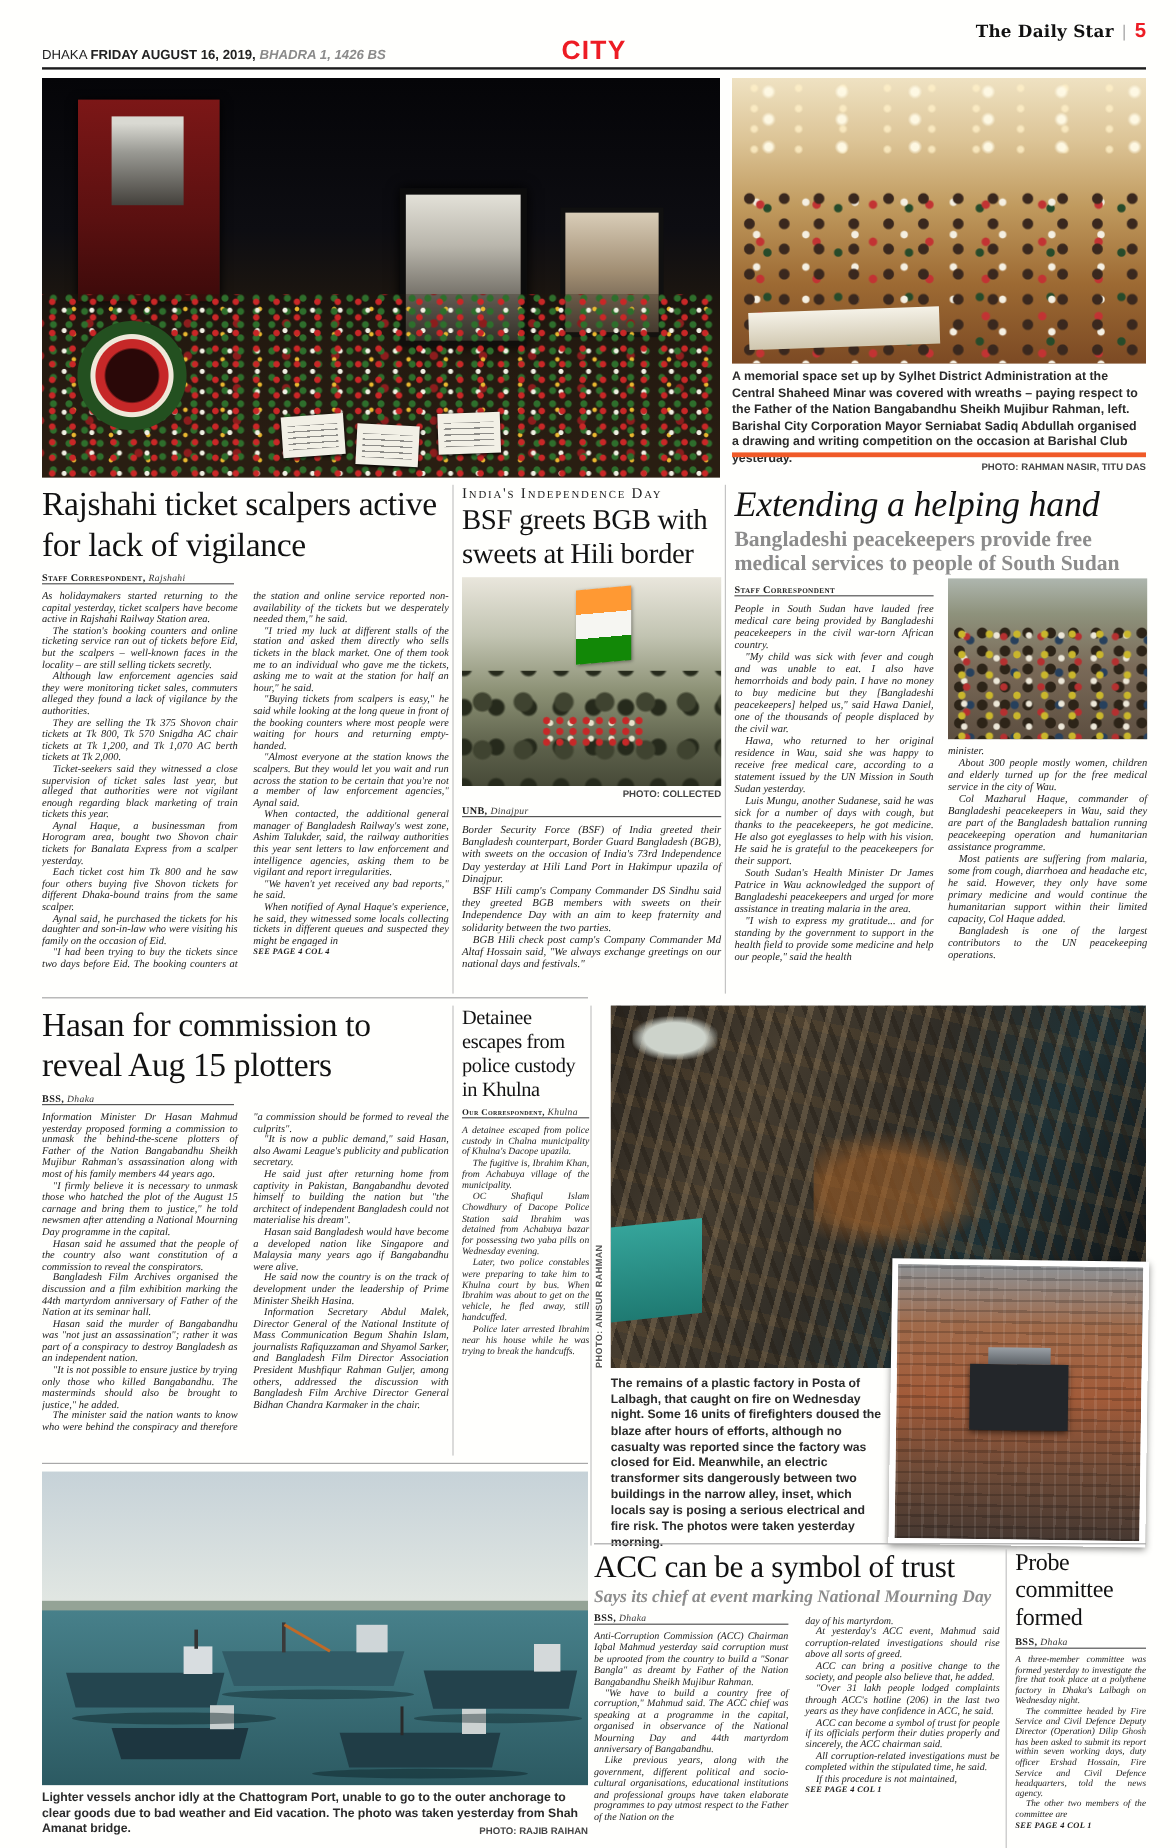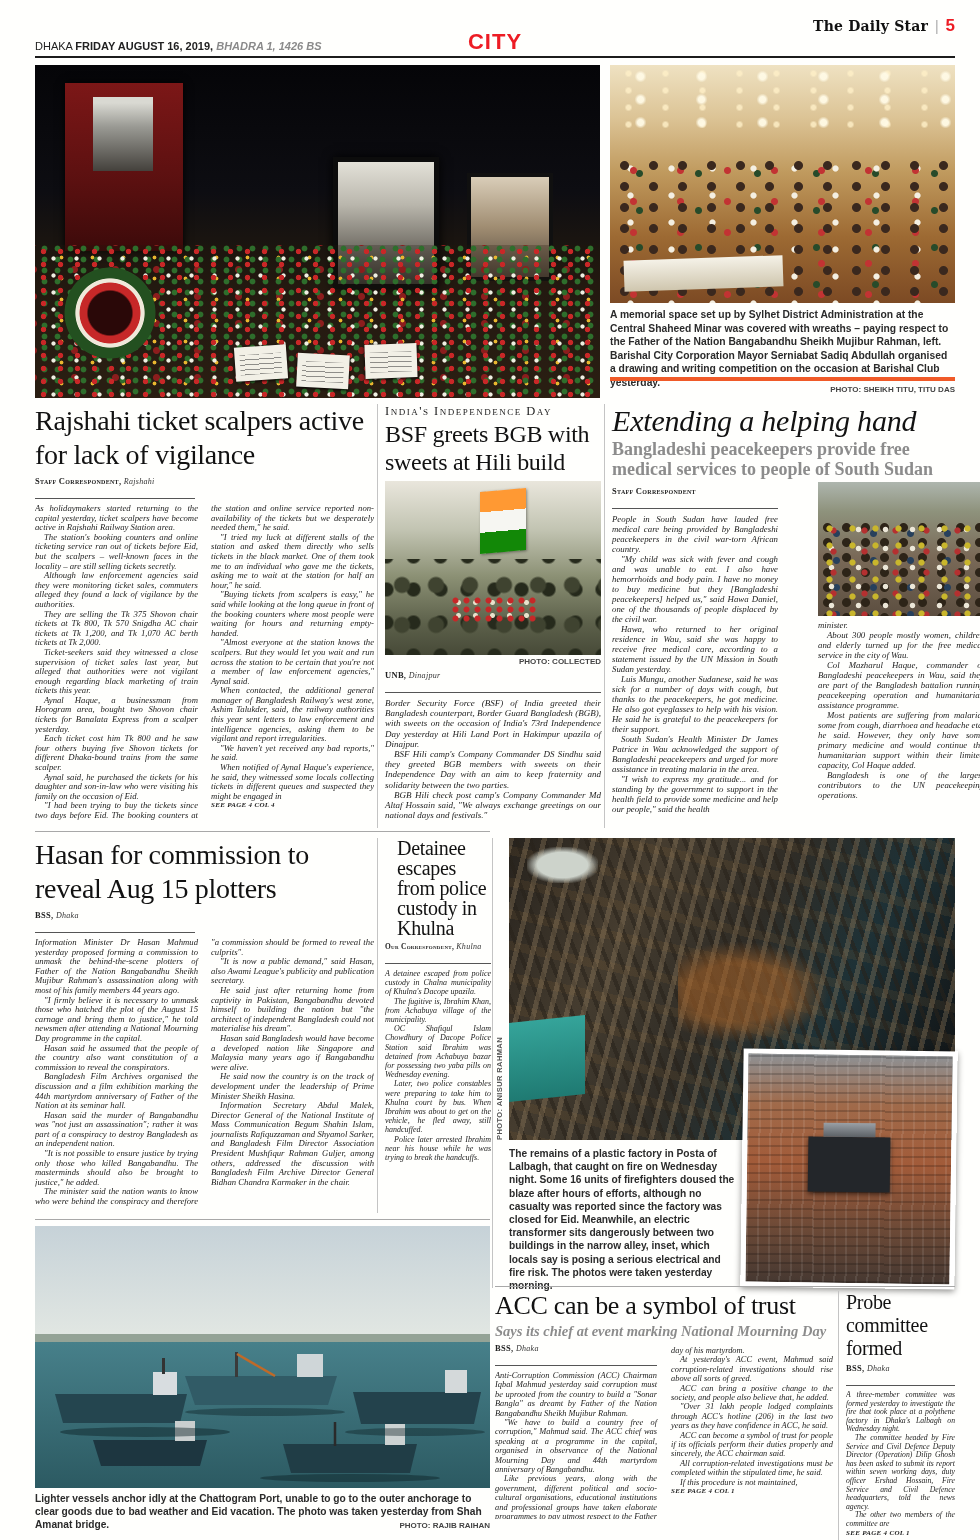--- a/index.html
+++ b/index.html
@@ -19,21 +19,21 @@
   .hdr-city { position:absolute; left:50%; transform:translateX(-50%); bottom:1px; font-size:22px; font-weight:bold; color:#ed1c24; letter-spacing:1px; }
   .hdr-right { position:absolute; right:0; bottom:20px; font-size:14px; }
   .masthead { font-family:"DejaVu Serif", serif; font-weight:bold; letter-spacing:.2px; color:#111; }
   .hdr-sep { color:#aaa; font-weight:normal; margin:0 3px; }
   .hdr-page { color:#ed1c24; font-weight:bold; font-size:17px; font-family:"Liberation Sans", sans-serif; }
 
   
   .kicker { font-variant:small-caps; letter-spacing:1.5px; font-size:12.5px; color:#222; margin-bottom:1px; }
   .headline { font-weight:normal; color:#121212; letter-spacing:-0.3px; }
   .byline { font-size:8.5px; font-variant:small-caps; font-weight:bold; letter-spacing:.3px; color:#222;
-            border-bottom:1px solid #555; padding-bottom:12px; margin:4px 0 5px 0; }
+            border-bottom:1px solid #555; padding-bottom:0; margin:4px 0 5px 0; }
   .byline .loc { font-variant:normal; font-weight:normal; font-style:italic; font-size:8px; color:#333; }
   .body { text-align:justify; color:#1c1c1c;font-style:italic; }
   .body p { margin:0; text-indent:9px; }
   .body p:first-child { text-indent:0; }
   .jump-end p:last-child { text-indent:0; text-align:left; font-size:7px; font-weight:bold; letter-spacing:.3px; }
   .cols2 { column-count:2; column-gap:13px; column-fill:auto; overflow:hidden; }
   .caption { font-family:"Liberation Sans", sans-serif; font-weight:bold; color:#2b2b2b; }
   .credit { font-family:"Liberation Sans", sans-serif; font-size:8px; font-weight:bold; color:#444; text-align:right; }
   .vdiv { width:1px; background:#c4c4c4; }
   .hdiv { height:1px; background:#a8a8a8; }
@@ -135,21 +135,21 @@
   .bsf-credit { margin-top:2px; }
 
   .art-ext .headline { font-style:italic; font-size:30px; line-height:33px; letter-spacing:-0.2px; }
   .art-ext .subhead { font-size:18px; line-height:20px; font-weight:bold; color:#8c8c8c; margin-top:2px; }
   .art-ext .byline { width:166px; }
   .flexrow { display:flex; gap:12px; }
   .fcol { width:166px; }
   .art-ext .body { font-size:8.8px; line-height:10px; }
   .ext-photo { width:166px; height:134px; margin-bottom:4px; position:relative; }
 
-  .art-det .headline { font-size:20px; line-height:20px;margin-left:12px; }
+  .art-det .headline { font-size:17px; line-height:20px; }
   .art-det .byline { font-size:7.4px; }
   .art-det .body { font-size:8px; line-height:9.2px; }
 
   .art-acc .headline { font-size:26px; line-height:30px; }
   .art-acc .subhead { font-style:italic; font-weight:bold; font-size:14.5px; color:#8c8c8c; margin:2px 0 3px 0; }
   .art-acc .fcol { width:162px; }
   .art-acc .byline { width:162px; margin-top:0; }
   .art-acc .body { font-size:8.4px; line-height:9.4px; }
   .acc-colwrap { height:176px; overflow:hidden; }
 
@@ -192,21 +192,21 @@
     <div class="mem-placard" style="left:330px;bottom:20px;transform:rotate(-2deg);"></div>
   </div>
 
   <div class="abs ph ph-event" style="left:610px;top:65px;width:345px;height:238px;">
     <div class="ev-lights"></div>
     <div class="ev-crowd"></div>
     <div class="ev-table"></div>
   </div>
   <div class="abs caption cap-tr" style="left:610px;top:308px;width:345px;">A memorial space set up by Sylhet District Administration at the Central Shaheed Minar was covered with wreaths – paying respect to the Father of the Nation Bangabandhu Sheikh Mujibur Rahman, left. Barishal City Corporation Mayor Serniabat Sadiq Abdullah organised a drawing and writing competition on the occasion at Barishal Club yesterday.</div>
   <div class="abs rule-orange" style="left:610px;top:377px;width:345px;height:4px;"></div>
-  <div class="abs credit" style="left:610px;top:385px;width:345px;">PHOTO: SHEIKH TITU, TITU DAS</div>
+  <div class="abs credit" style="left:610px;top:385px;width:345px;">PHOTO: RAHMAN NASIR, TITU DAS</div>
 
   <div class="abs art-raj" style="left:35px;top:404px;width:339px;">
     <div class="headline">Rajshahi ticket scalpers active for lack of vigilance</div>
     <div class="byline">
       <span>Staff Correspondent,</span>
       <span class="loc">Rajshahi</span>
     </div>
     <div class="body cols2 jump-end">
         <p>As holidaymakers started returning to the capital yesterday, ticket scalpers have become active in Rajshahi Railway Station area.</p>
         <p>The station's booking counters and online ticketing service ran out of tickets before Eid, but the scalpers – well-known faces in the locality – are still selling tickets secretly.</p>
@@ -224,21 +224,21 @@
         <p>"We haven't yet received any bad reports," he said.</p>
         <p>When notified of Aynal Haque's experience, he said, they witnessed some locals collecting tickets in different queues and suspected they might be engaged in</p>
         <p>SEE PAGE 4 COL 4</p>
       </div>
   </div>
 
   <div class="abs vdiv" style="left:377px;top:404px;height:424px;"></div>
 
   <div class="abs art-bsf" style="left:385px;top:404px;width:216px;">
     <div class="kicker">India's Independence Day</div>
-    <div class="headline">BSF greets BGB with sweets at Hili build</div>
+    <div class="headline">BSF greets BGB with sweets at Hili border</div>
     <div class="ph ph-bsf" style="position:relative;width:216px;height:174px;margin-top:5px;">
       <div class="bsf-flag"></div>
       <div class="bsf-people"></div>
       <div class="bsf-flowers"></div>
     </div>
     <div class="credit bsf-credit">PHOTO: COLLECTED</div>
     <div class="byline">
       <span>UNB,</span>
       <span class="loc">Dinajpur</span>
     </div>
@@ -247,21 +247,21 @@
         <p>BSF Hili camp's Company Commander DS Sindhu said they greeted BGB members with sweets on their Independence Day with an aim to keep fraternity and solidarity between the two parties.</p>
         <p>BGB Hili check post camp's Company Commander Md Altaf Hossain said, "We always exchange greetings on our national days and festivals."</p>
       </div>
   </div>
 
   <div class="abs vdiv" style="left:604px;top:404px;height:424px;"></div>
 
   <div class="abs art-ext" style="left:612px;top:404px;width:343px;">
     <div class="headline">Extending a helping hand</div>
     <div class="subhead">Bangladeshi peacekeepers provide free medical services to people of South Sudan</div>
-    <div class="flexrow" style="margin-top:3px;gap:40px;">
+    <div class="flexrow" style="margin-top:3px;">
       <div class="fcol">
         <div class="byline">
           <span>Staff Correspondent</span>
         </div>
         <div class="body">
             <p>People in South Sudan have lauded free medical care being provided by Bangladeshi peacekeepers in the civil war-torn African country.</p>
             <p>"My child was sick with fever and cough and was unable to eat. I also have hemorrhoids and body pain. I have no money to buy medicine but they [Bangladeshi peacekeepers] helped us," said Hawa Daniel, one of the thousands of people displaced by the civil war.</p>
             <p>Hawa, who returned to her original residence in Wau, said she was happy to receive free medical care, according to a statement issued by the UN Mission in South Sudan yesterday.</p>
             <p>Luis Mungu, another Sudanese, said he was sick for a number of days with cough, but thanks to the peacekeepers, he got medicine. He also got eyeglasses to help with his vision. He said he is grateful to the peacekeepers for their support.</p>
             <p>South Sudan's Health Minister Dr James Patrice in Wau acknowledged the support of Bangladeshi peacekeepers and urged for more assistance in treating malaria in the area.</p>

